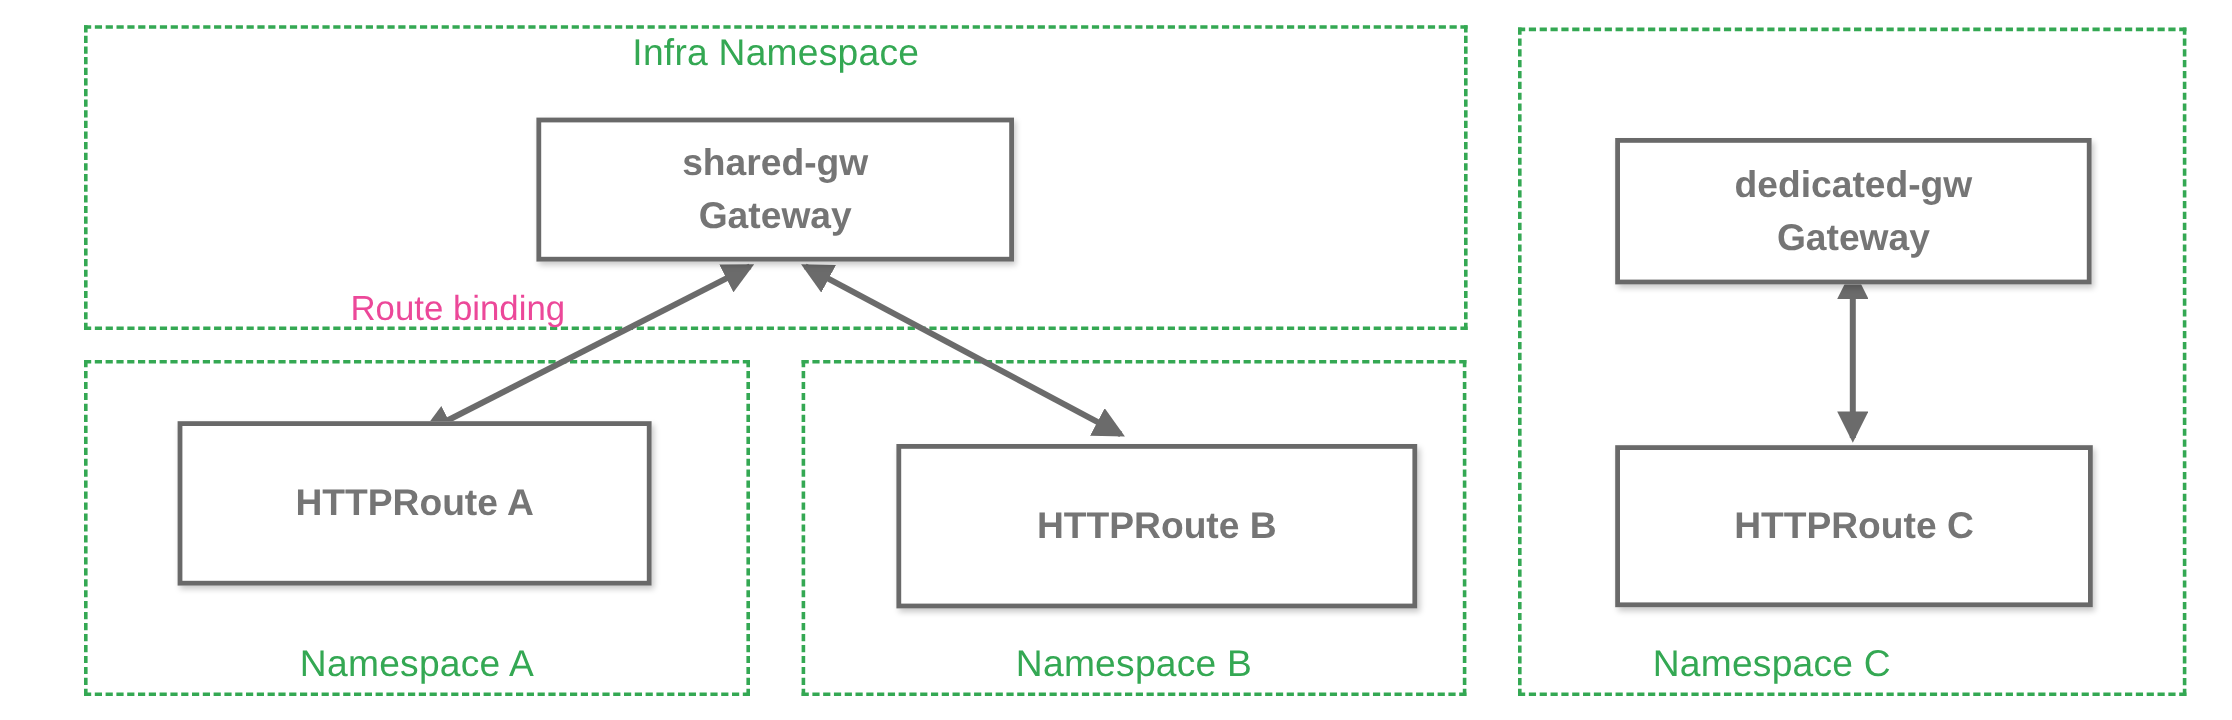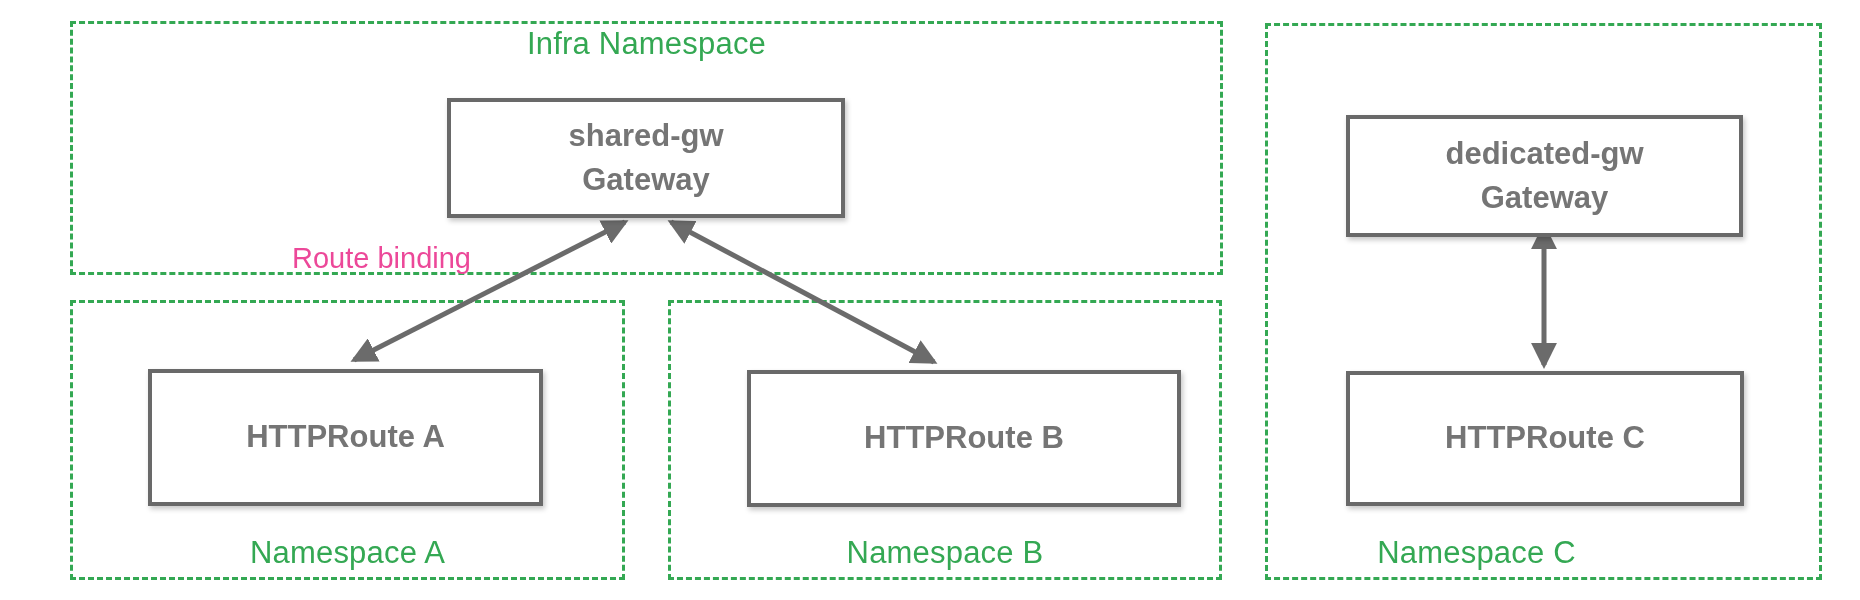--- a/index.html
+++ b/index.html
@@ -91,21 +91,21 @@
   <div class="node" style="left:447px; top:98px; width:398px; height:120px;">
     <span>shared-gw</span>
     <span>Gateway</span>
   </div>
 
   <div class="node" style="left:1346px; top:99px; width:397px; height:122px;margin-top:16px;">
     <span>dedicated-gw</span>
     <span>Gateway</span>
   </div>
 
-  <div class="node" style="left:148px; top:369px; width:395px; height:137px;">
+  <div class="node" style="left:148px; top:351px; width:395px; height:137px;">
     <span>HTTPRoute A</span>
   </div>
 
   <div class="node" style="left:747px; top:370px; width:434px; height:137px;">
     <span>HTTPRoute B</span>
   </div>
 
   <div class="node" style="left:1346px; top:371px; width:398px; height:135px;">
     <span>HTTPRoute C</span>
   </div>

